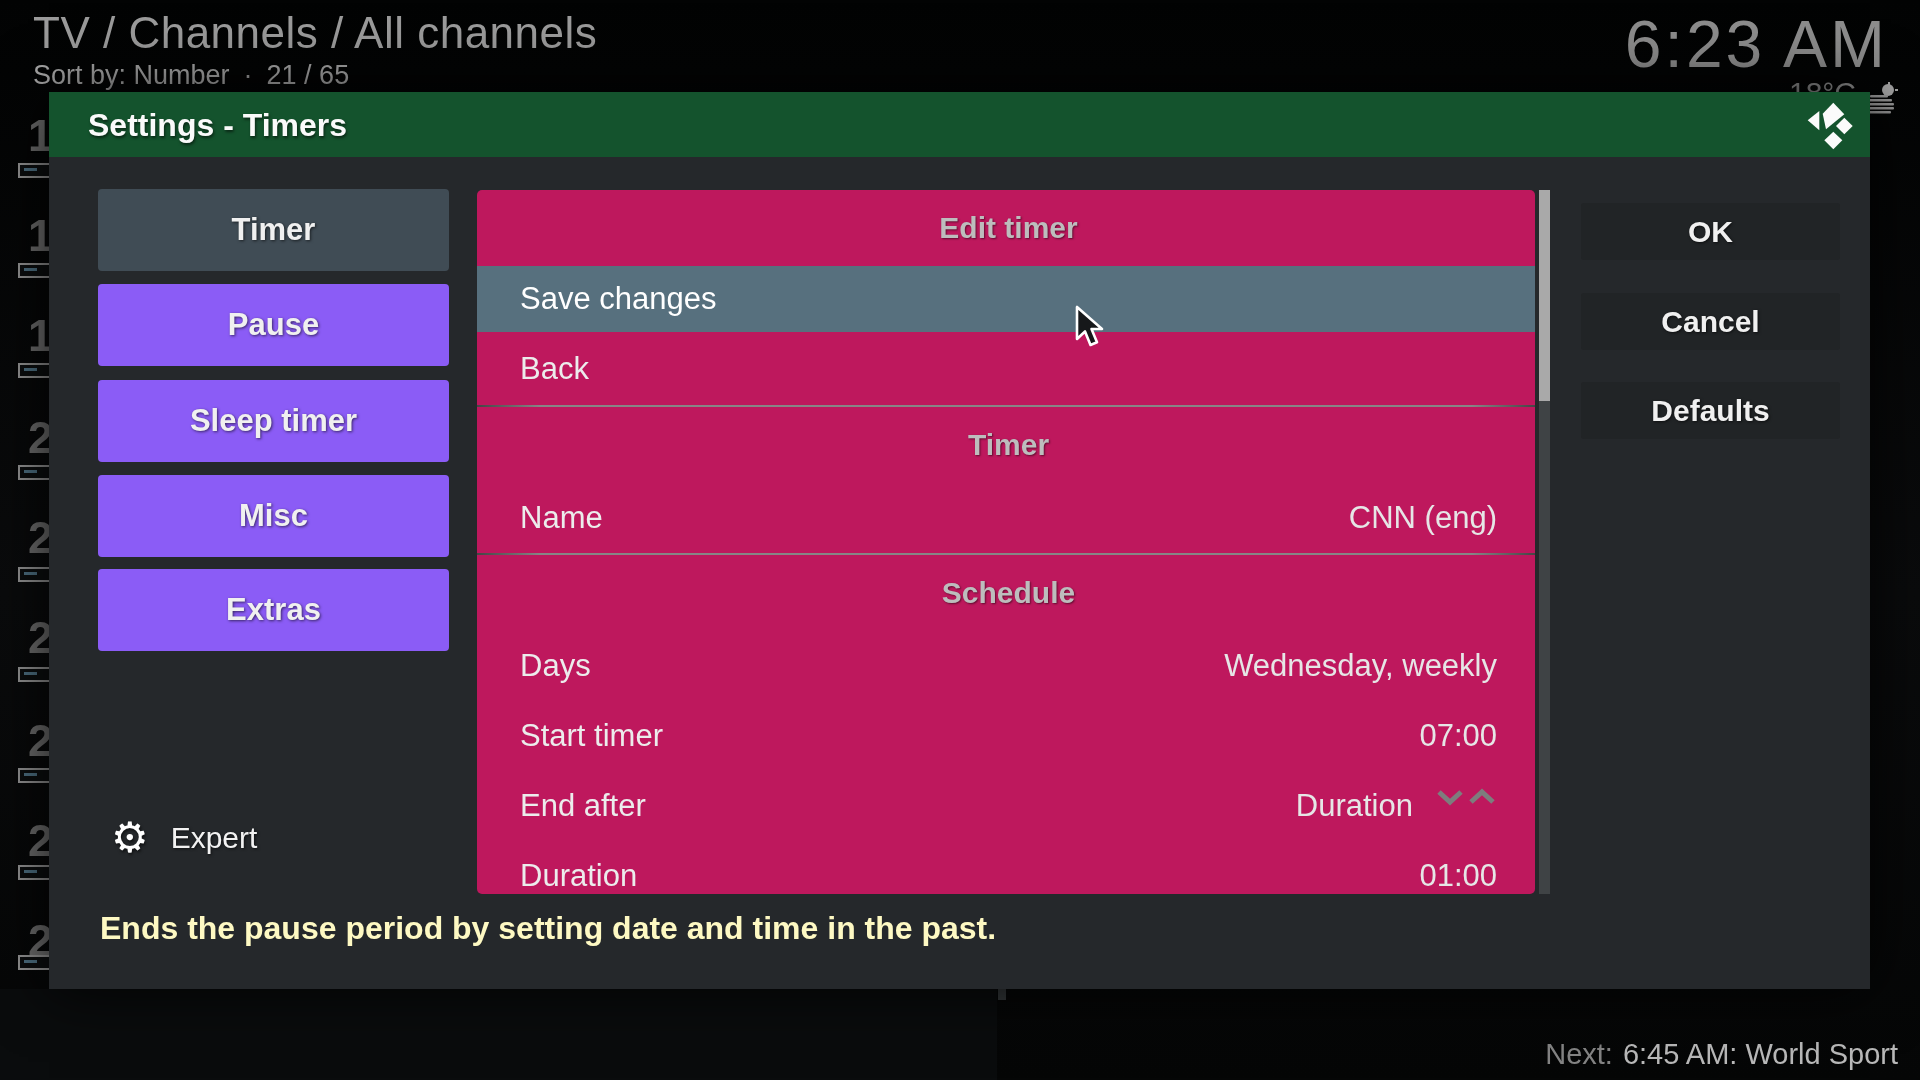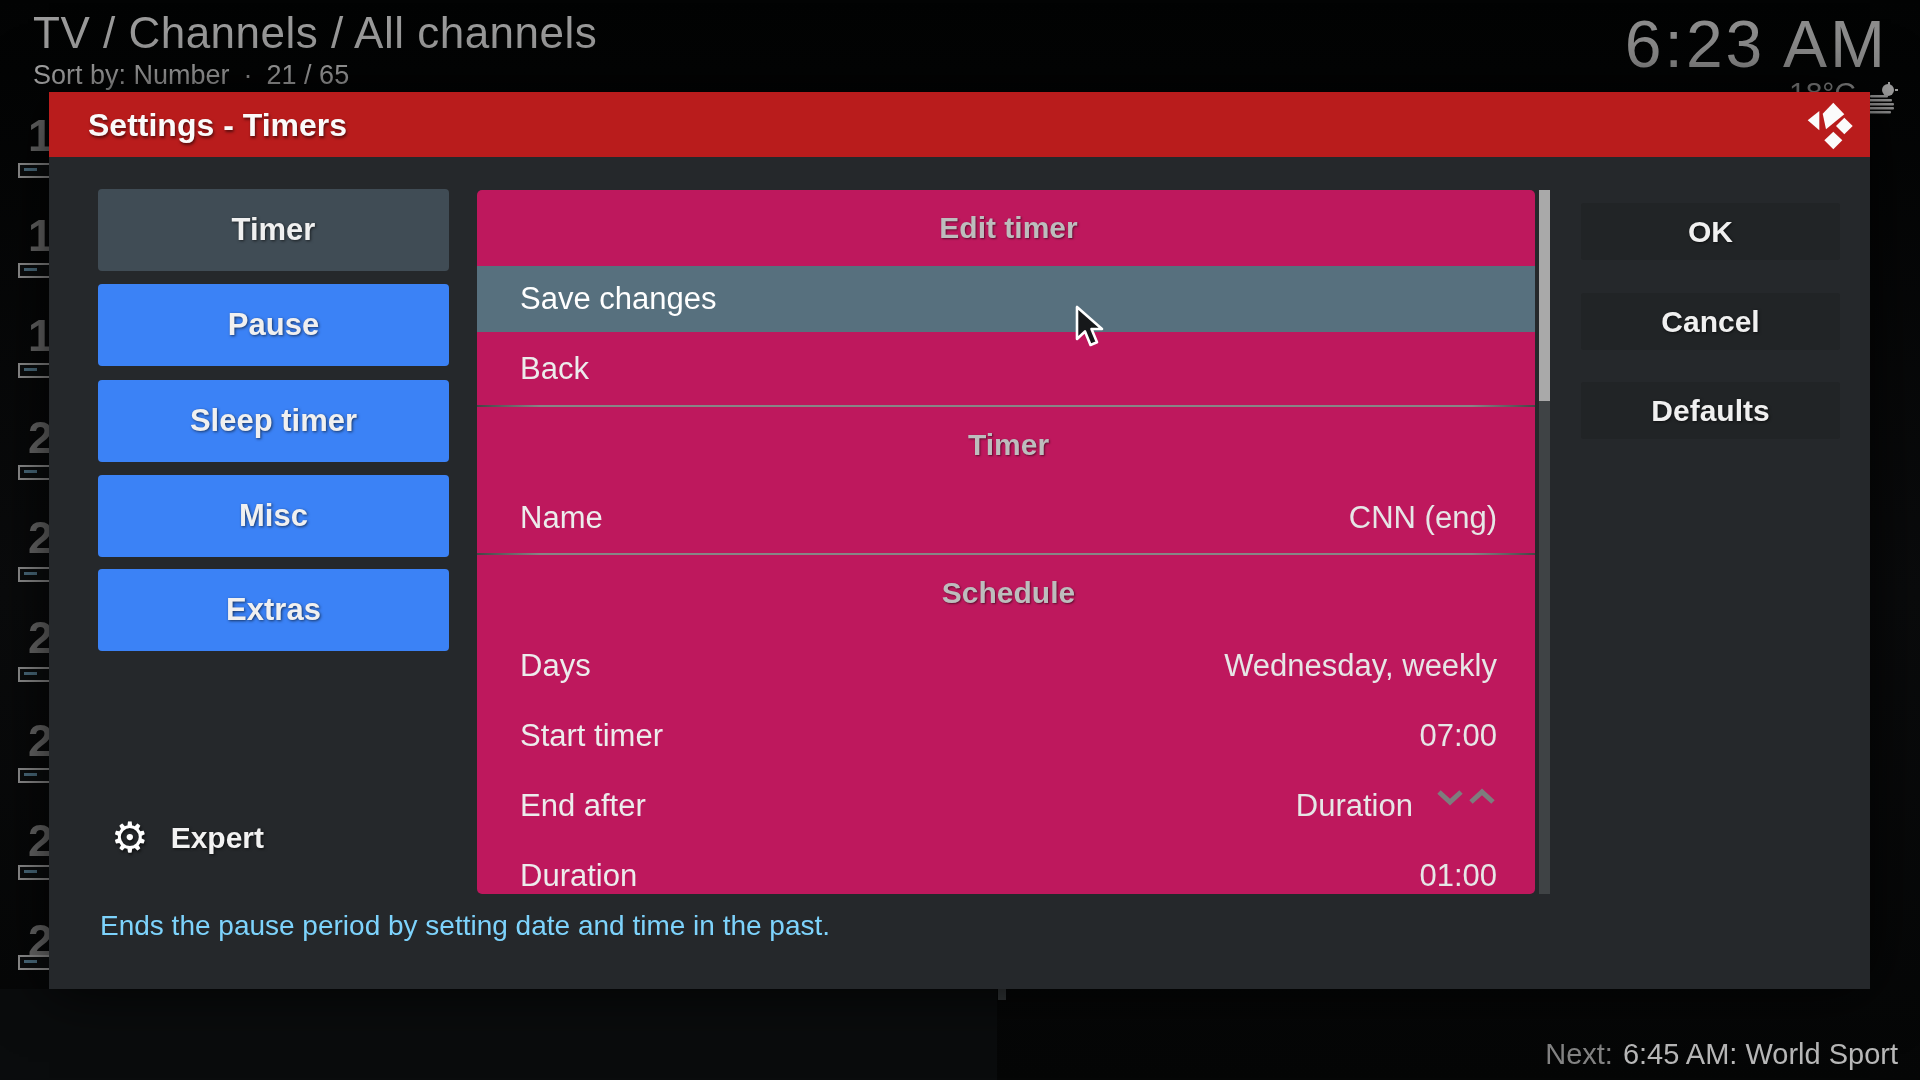--- a/index.html
+++ b/index.html
@@ -29,39 +29,39 @@
   .ch-num { position:absolute; left:28px; font-size:45px; font-weight:600; color:#6f6f6f; line-height:1; }
   .ch-bar { position:absolute; left:18px; width:40px; height:15px; border:2px solid #949494; background:#0c0e0f; }
   .ch-bar i { position:absolute; left:4px; top:3px; width:13px; height:3px; background:#4e7083; display:block; }
 
   .bg-bottom-left { position:absolute; left:0; top:989px; width:997px; height:91px; background:#0a0c0d; }
   .bg-bottom-notch { position:absolute; left:998px; top:989px; width:8px; height:11px; background:#34383a; }
 
   
   .dialog { position:absolute; left:49px; top:92px; width:1821px; height:897px;
             background:#25282b; box-shadow:0 0 60px rgba(0,0,0,.85); }
-  .titlebar { position:absolute; left:0; top:0; width:100%; height:65px; background:#b91c1c; }
+  .titlebar { position:absolute; left:0; top:0; width:100%; height:65px; background:#14532d; }
   .titlebar .title { position:absolute; left:39px; top:50%; transform:translateY(-50%);
                      font-size:32px; font-weight:bold; color:#fafafa;
                      text-shadow:1px 2px 3px rgba(0,0,0,.55); }
   .kodi-logo { position:absolute; left:1752px; top:9px; }
 
   
-  .side-btn { position:absolute; left:49px; width:351px; height:82px; background:#3b82f6;
+  .side-btn { position:absolute; left:49px; width:351px; height:82px; background:#8b5cf6;
               border-radius:4px; display:flex; align-items:center; justify-content:center;
               font-size:31px; font-weight:bold; color:#f0f0f0;
               text-shadow:1px 1px 3px rgba(0,0,0,.6); }
   .side-btn.selected { background:#404c55; }
 
   .level-row { position:absolute; left:62px; top:725px; display:flex; align-items:center; gap:22px; }
   .gear { font-size:42px; color:#ffffff; line-height:1;
           font-family:"DejaVu Sans",sans-serif; text-shadow:1px 2px 3px rgba(0,0,0,.6); }
-  .level-label { font-size:30px; font-weight:bold; color:#f2f2f2; text-shadow:1px 1px 3px rgba(0,0,0,.6); }
-
-  .help-text { position:absolute; left:51px; top:818px; font-size:28px; font-weight:400; color:#7dd3fc; }
+  .level-label { font-size:30px; font-weight:normal; color:#f2f2f2; text-shadow:1px 1px 3px rgba(0,0,0,.6); }
+
+  .help-text { position:absolute; left:51px; top:818px; font-size:32px; font-weight:700; color:#fef9c3; }
 
   
   .panel { position:absolute; left:428px; top:98px; width:1058px; height:704px;
            background:#be185d; border-radius:5px; overflow:hidden; }
   .p-row { position:relative; width:100%; padding:0 38px 0 43px; display:flex;
            align-items:center; color:#ececec; }
   .p-header { height:76px; justify-content:center; font-weight:bold; font-size:30px; color:#bdbdbd;
               text-shadow:1px 1px 2px rgba(0,0,0,.5); }
   .p-action { height:66px; font-size:31px; font-weight:300; }
   .p-action.hl { background:#57707e; color:#ffffff; }

